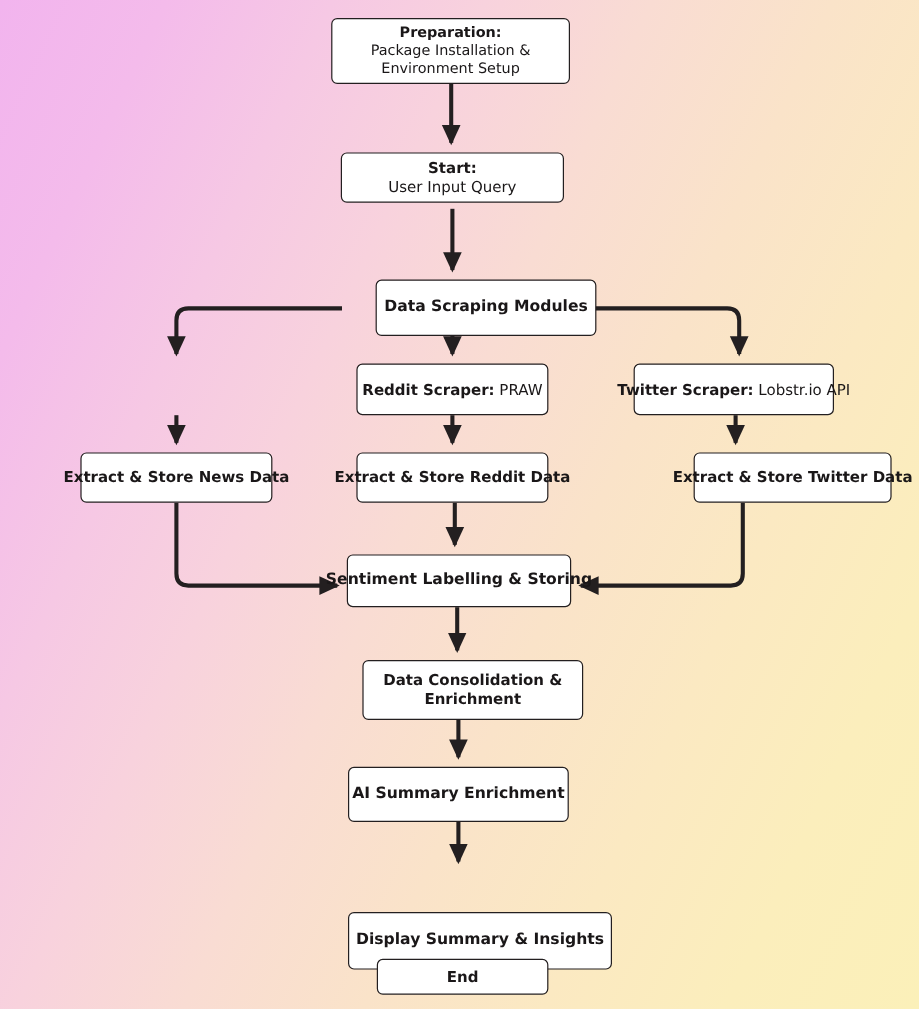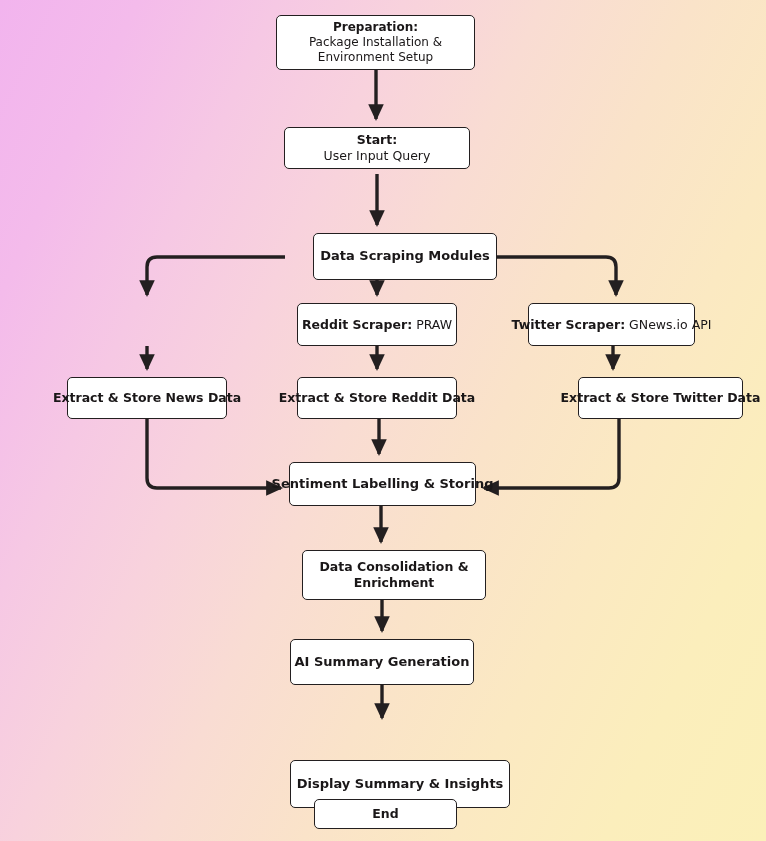--- a/index.html
+++ b/index.html
@@ -143,21 +143,21 @@
 
 
   <div class="node t-12-5" id="n-reddit-scraper">
     <div class="inner">
       <span class="b">Reddit Scraper:</span><span> PRAW</span>
     </div>
   </div>
 
   <div class="node t-12-5" id="n-twitter-scraper">
     <div class="inner">
-      <span class="b">Twitter Scraper:</span><span> GNews.io API</span>
+      <span class="b">Twitter Scraper:</span><span> Lobstr.io API</span>
     </div>
   </div>
 
   <div class="node t-12-5" id="n-extract-news">
     <div class="inner">
       <span class="b">Extract &amp; Store News Data</span>
     </div>
   </div>
 
   <div class="node t-12-5" id="n-extract-reddit">
@@ -180,21 +180,21 @@
 
   <div class="node t-12-5" id="n-consolidation">
     <div class="inner">
       <span class="b">Data Consolidation &amp;</span><br>
       <span class="b">Enrichment</span>
     </div>
   </div>
 
   <div class="node t-13" id="n-ai-summary">
     <div class="inner">
-      <span class="b">AI Summary Generation</span>
+      <span class="b">AI Summary Enrichment</span>
     </div>
   </div>
 
   <div class="node t-13" id="n-display">
     <div class="inner">
       <span class="b">Display Summary &amp; Insights</span>
     </div>
   </div>
 
   <div class="node t-12-5" id="n-end">

